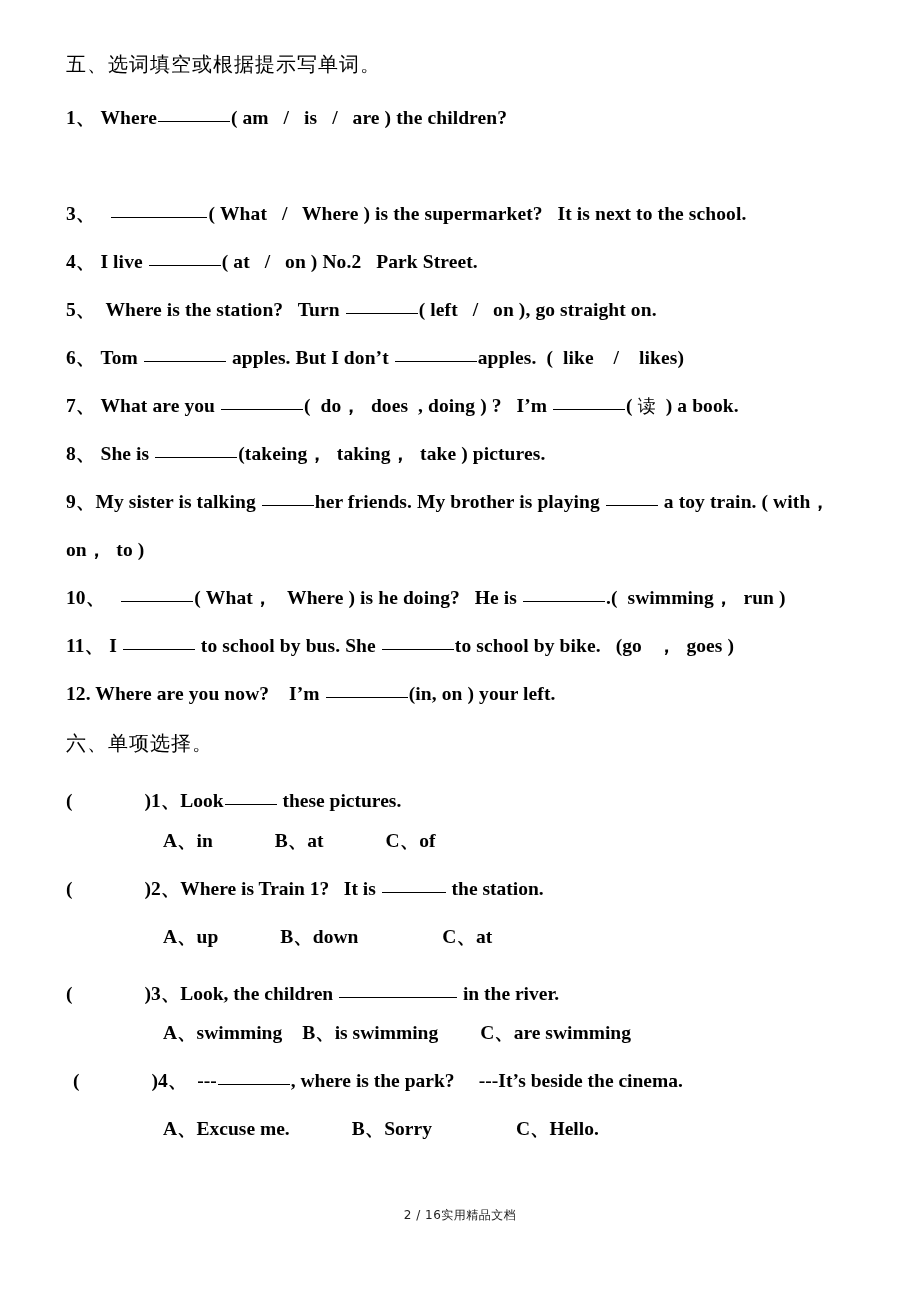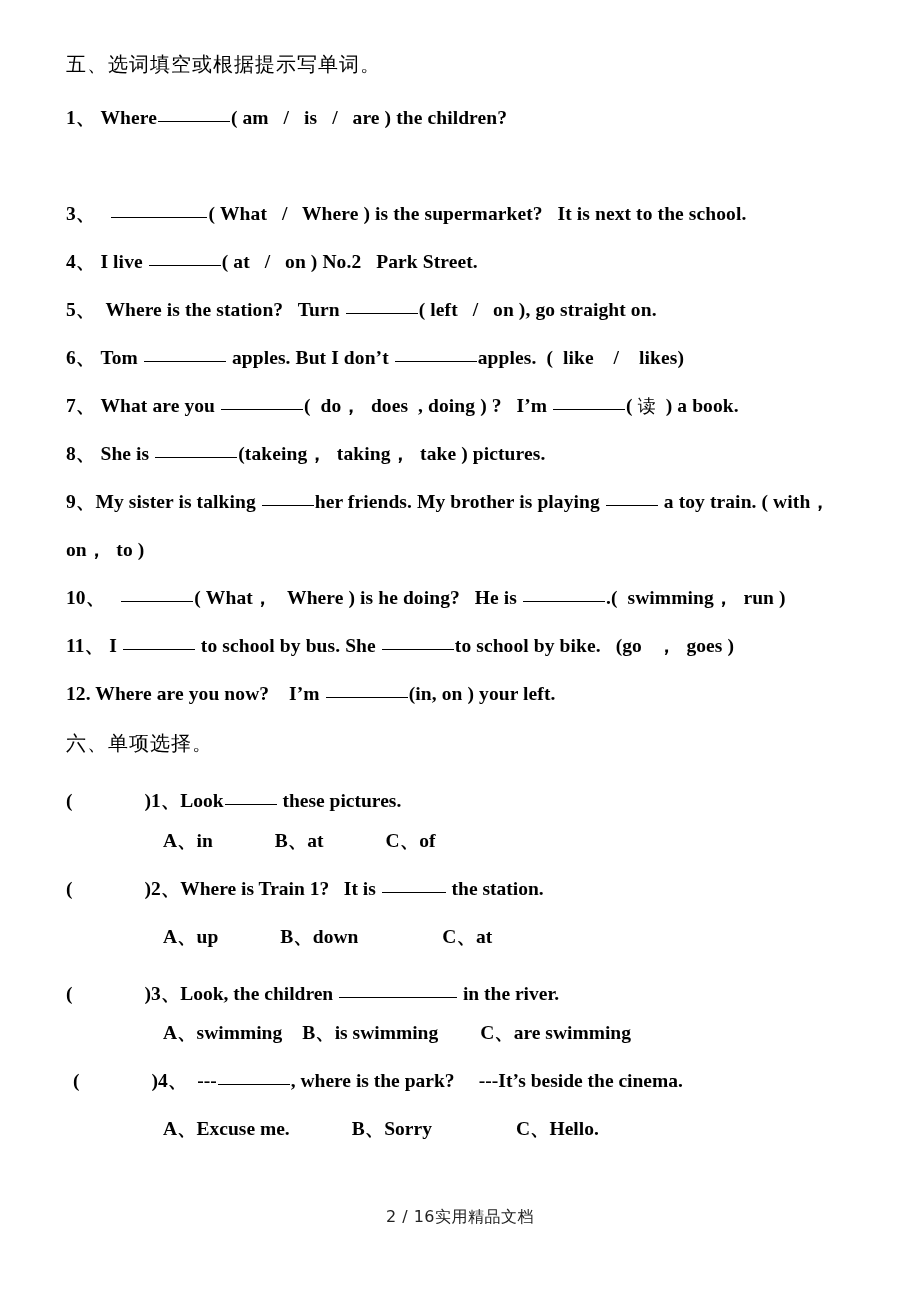--- a/index.html
+++ b/index.html
@@ -96,21 +96,21 @@
     line-height: 24px;
     white-space: nowrap;
   }
   .opt { display: inline-block; }
 
   .footer {
     position: absolute;
     left: 0;
     width: 920px;
     text-align: center;
-    font-size: 16px;
+    font-size: 12px;
     font-weight: normal;
     font-family: "DejaVu Sans", "Liberation Sans", sans-serif;
     color: #222;
     letter-spacing: 0.5px;
   }
 </style>
 </head>
 <body>
 
 <div class="page">

